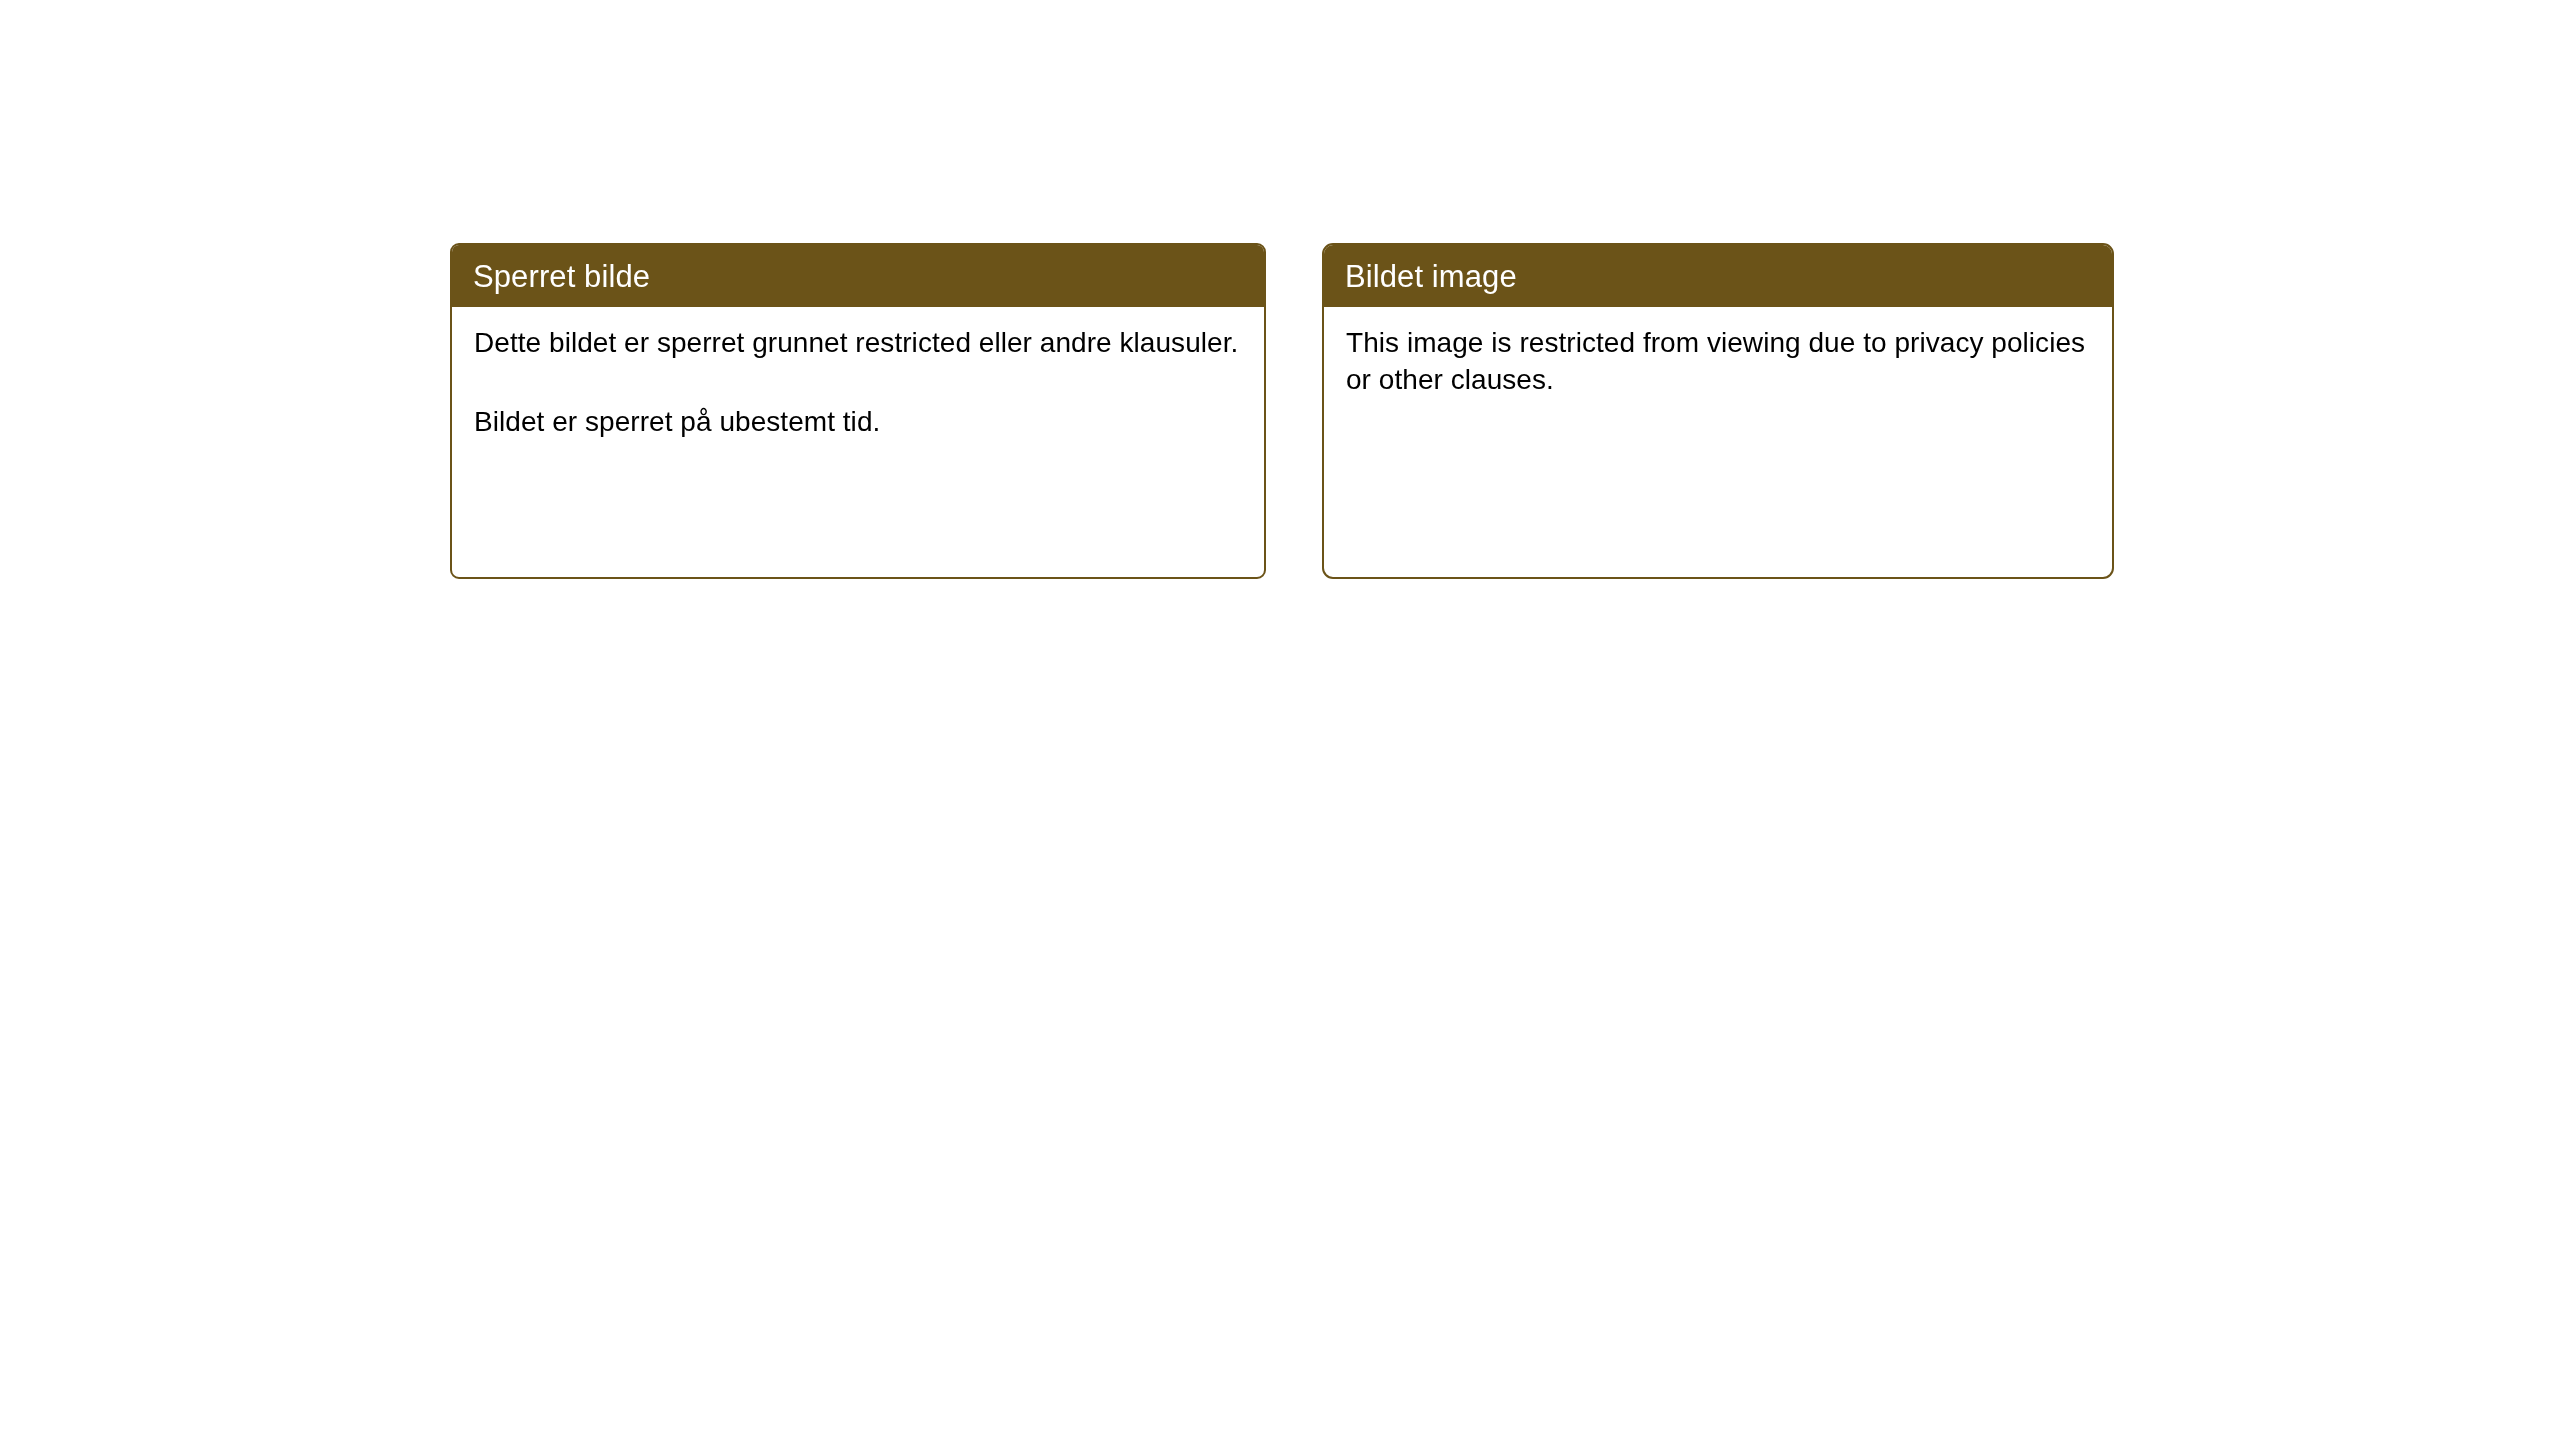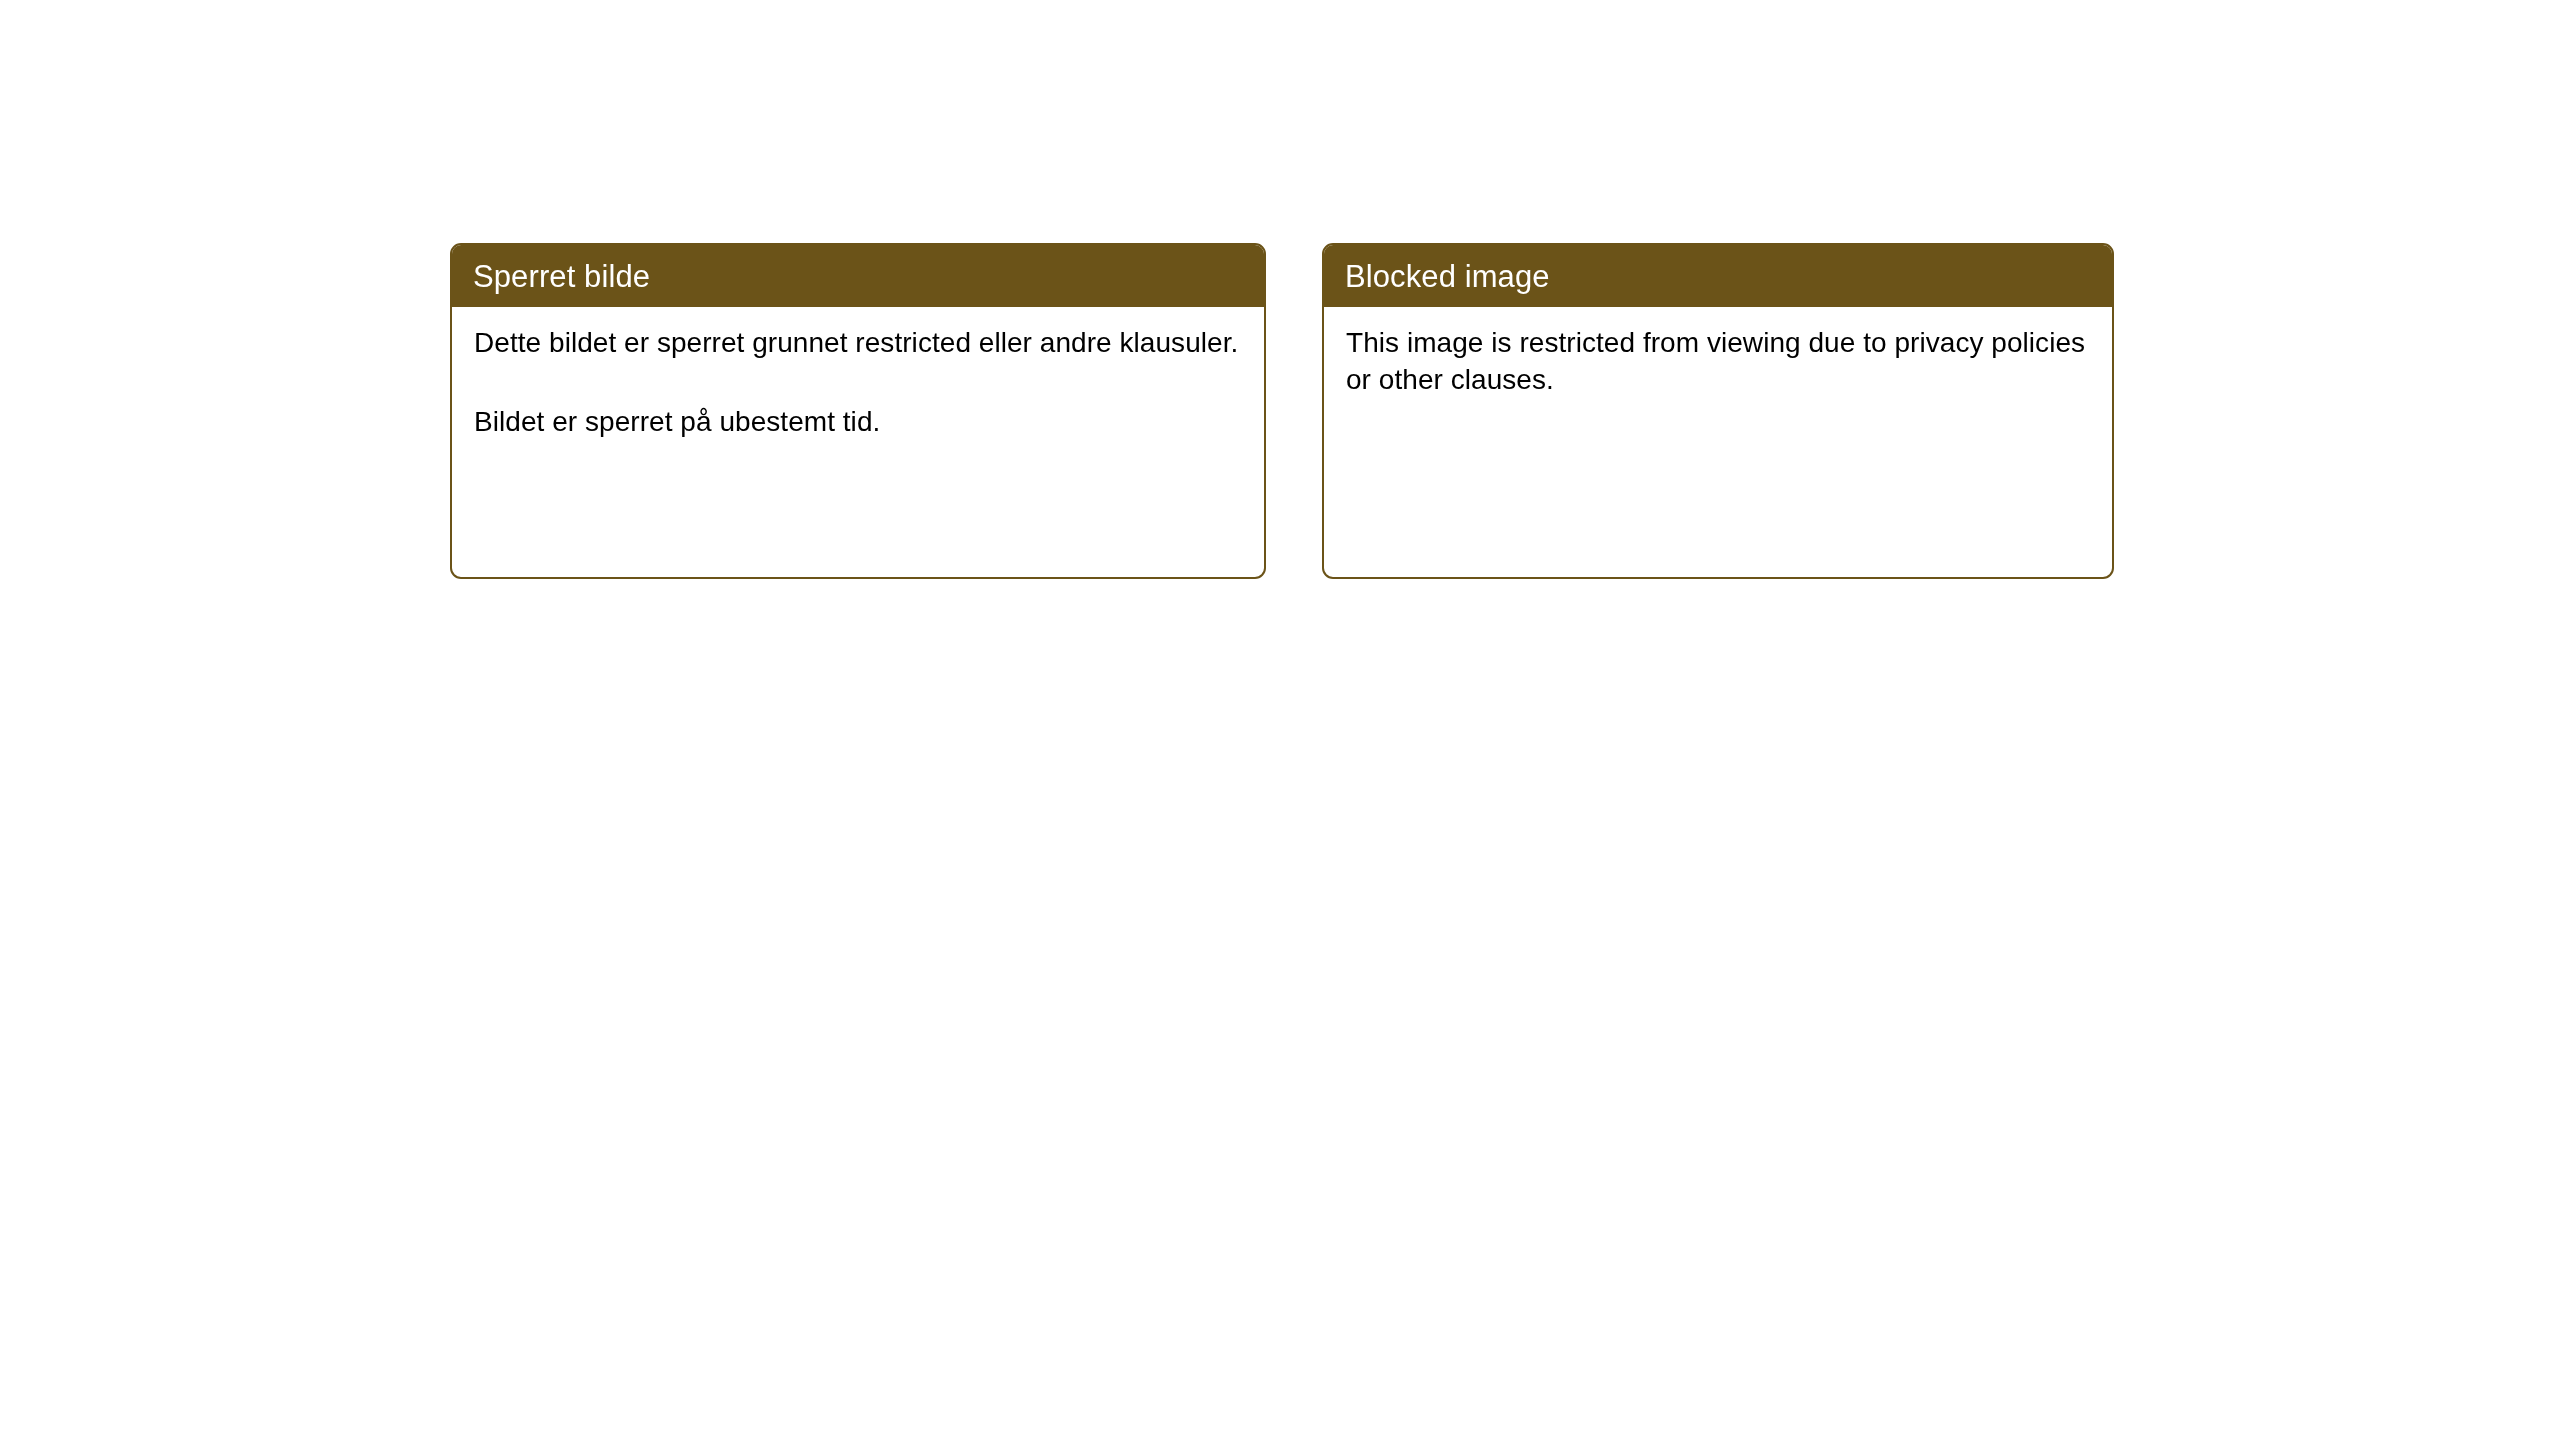--- a/index.html
+++ b/index.html
@@ -31,20 +31,21 @@
     background: #ffffff;
     border: 2px solid #6b5318;
     border-radius: 11px;
     overflow: hidden;
   }
 
   .notice-card.card-no {
     left: 450px;
     width: 816px;
     height: 336px;
+    border-radius: 9px;
   }
 
   .notice-card.card-en {
     left: 1322px;
     width: 792px;
     height: 336px;
   }
 
   .card-header {
     height: 62px;
@@ -92,20 +93,20 @@
       <h2 class="card-title">Sperret bilde</h2>
     </header>
     <div class="card-body">
       <p class="card-paragraph">Dette bildet er sperret grunnet restricted eller andre klausuler.</p>
       <p class="card-paragraph">Bildet er sperret på ubestemt tid.</p>
     </div>
   </section>
 
   <section class="notice-card card-en">
     <header class="card-header">
-      <h2 class="card-title">Blocked image</h2>
+      <h2 class="card-title">Bildet image</h2>
     </header>
     <div class="card-body">
       <p class="card-paragraph">This image is restricted from viewing due to privacy policies or other clauses.</p>
     </div>
   </section>
 
 </div>
 
 </body></html>

